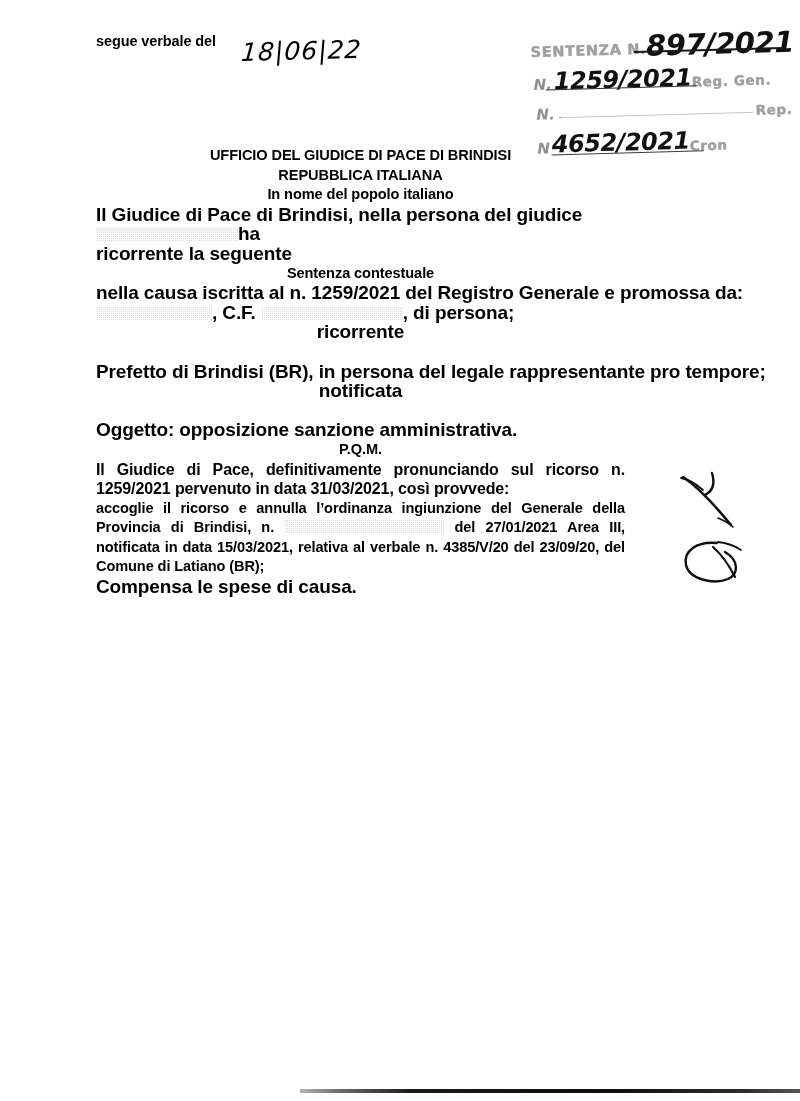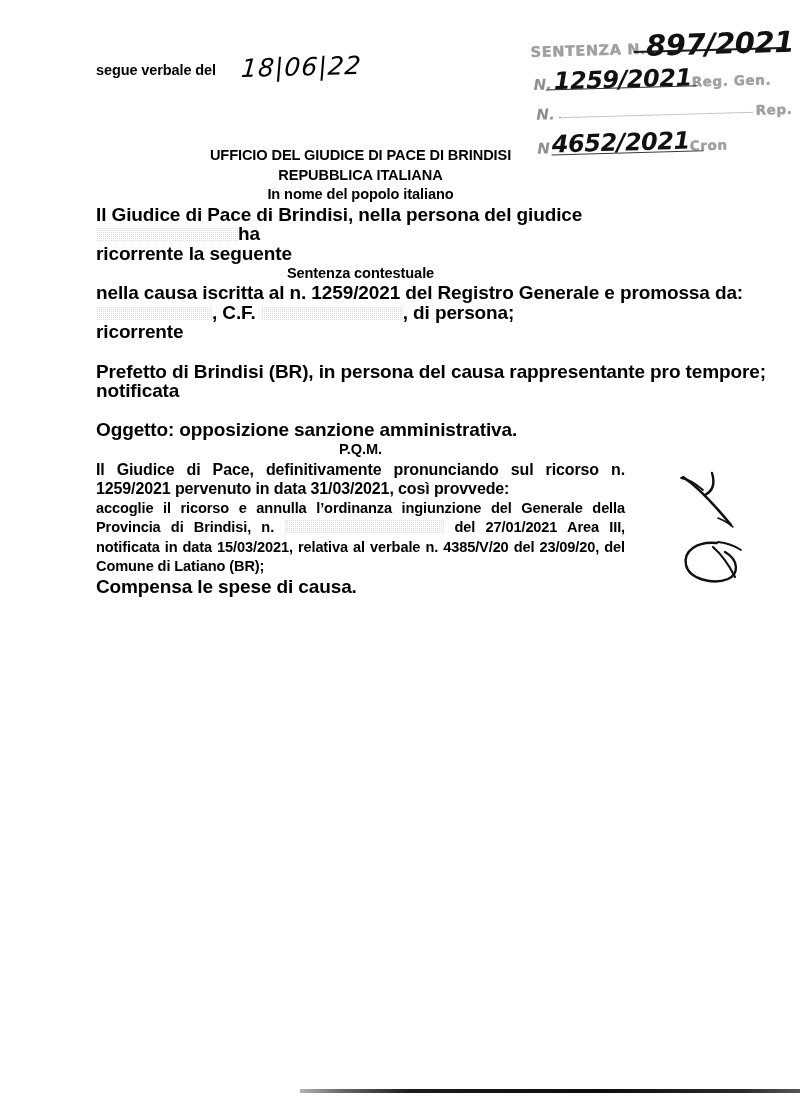--- a/index.html
+++ b/index.html
@@ -16,23 +16,23 @@
     width: 800px;
     height: 1101px;
     background: #ffffff;
     overflow: hidden;
   }
 
   
   .segue-row {
     position: absolute;
     left: 96px;
-    top: 49px;
+    top: 33px;
     display: flex;
-    align-items: flex-end;
+    align-items: flex-start;
   }
   .segue-label {
     font-size: 14.5px;
     font-weight: 600;
     letter-spacing: -0.1px;
     white-space: nowrap;
   }
   .hand-date {
     margin-left: 24px;
     font-family: "DejaVu Sans", sans-serif;
@@ -152,21 +152,21 @@
     width: 529px;
   }
   .line {
     font-size: 19px;
     font-weight: 700;
     line-height: 19.6px;
     letter-spacing: -0.12px;
     white-space: nowrap;
   }
   .line.wrap { white-space: normal; }
-  .right  { text-align: left; }
+  .right  { text-align: center; }
   .justify {
     text-align: justify;
     text-align-last: left;
     white-space: normal;
   }
   .heading {
     font-size: 14.6px;
     font-weight: 700;
     line-height: 19.6px;
     text-align: center;
@@ -268,21 +268,21 @@
     <div class="line">
       <span class="redact" style="width:116px"></span><span>, C.F.</span>
       <span class="redact" style="width:142px"></span><span>, di persona;</span>
     </div>
 
     <div class="line right">ricorrente</div>
 
     <div class="gap"></div>
 
 
-    <div class="line">Prefetto di Brindisi (BR), in persona del causa rappresentante pro tempore;</div>
+    <div class="line">Prefetto di Brindisi (BR), in persona del legale rappresentante pro tempore;</div>
 
     <div class="line right">notificata</div>
 
     <div class="gap"></div>
 
     <div class="line">Oggetto: opposizione sanzione amministrativa.</div>
 
     <div class="heading">P.Q.M.</div>
 
     <div class="justify" style="font-size:16px;font-weight:600;line-height:19.6px;letter-spacing:-0.12px;">Il Giudice di Pace, definitivamente pronunciando sul ricorso n. 1259/2021 pervenuto in data 31/03/2021, così provvede:</div>

